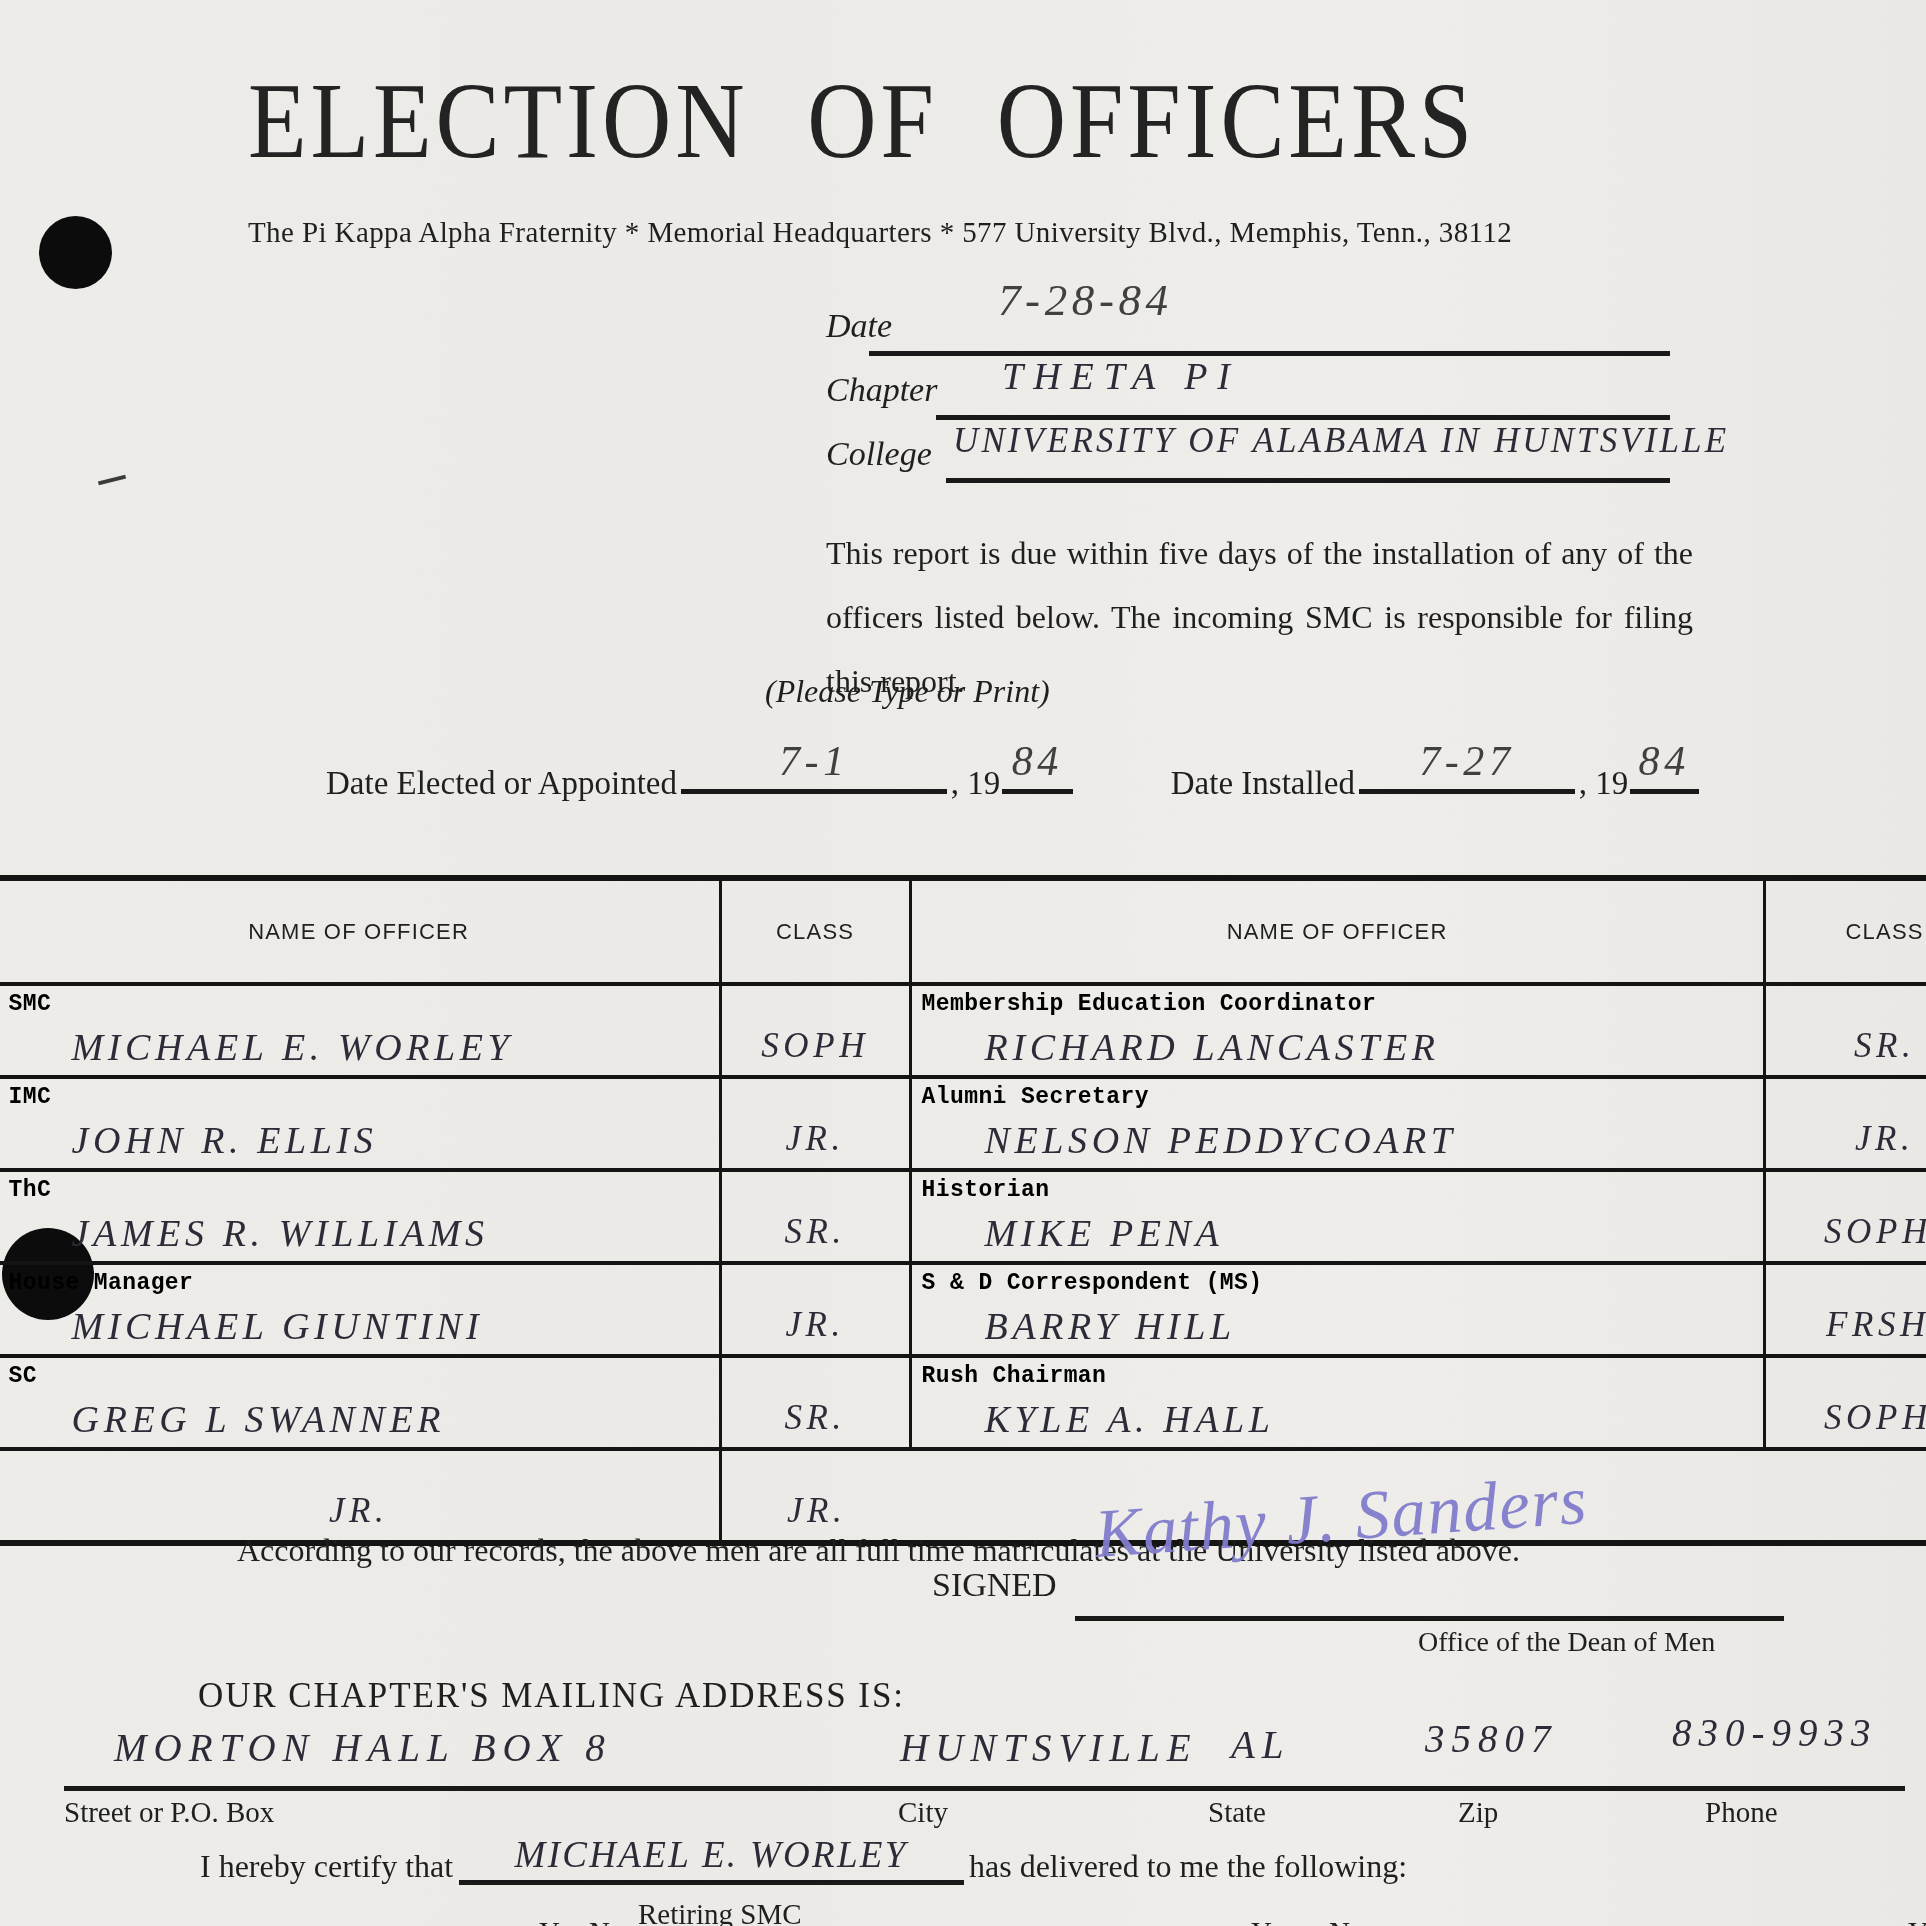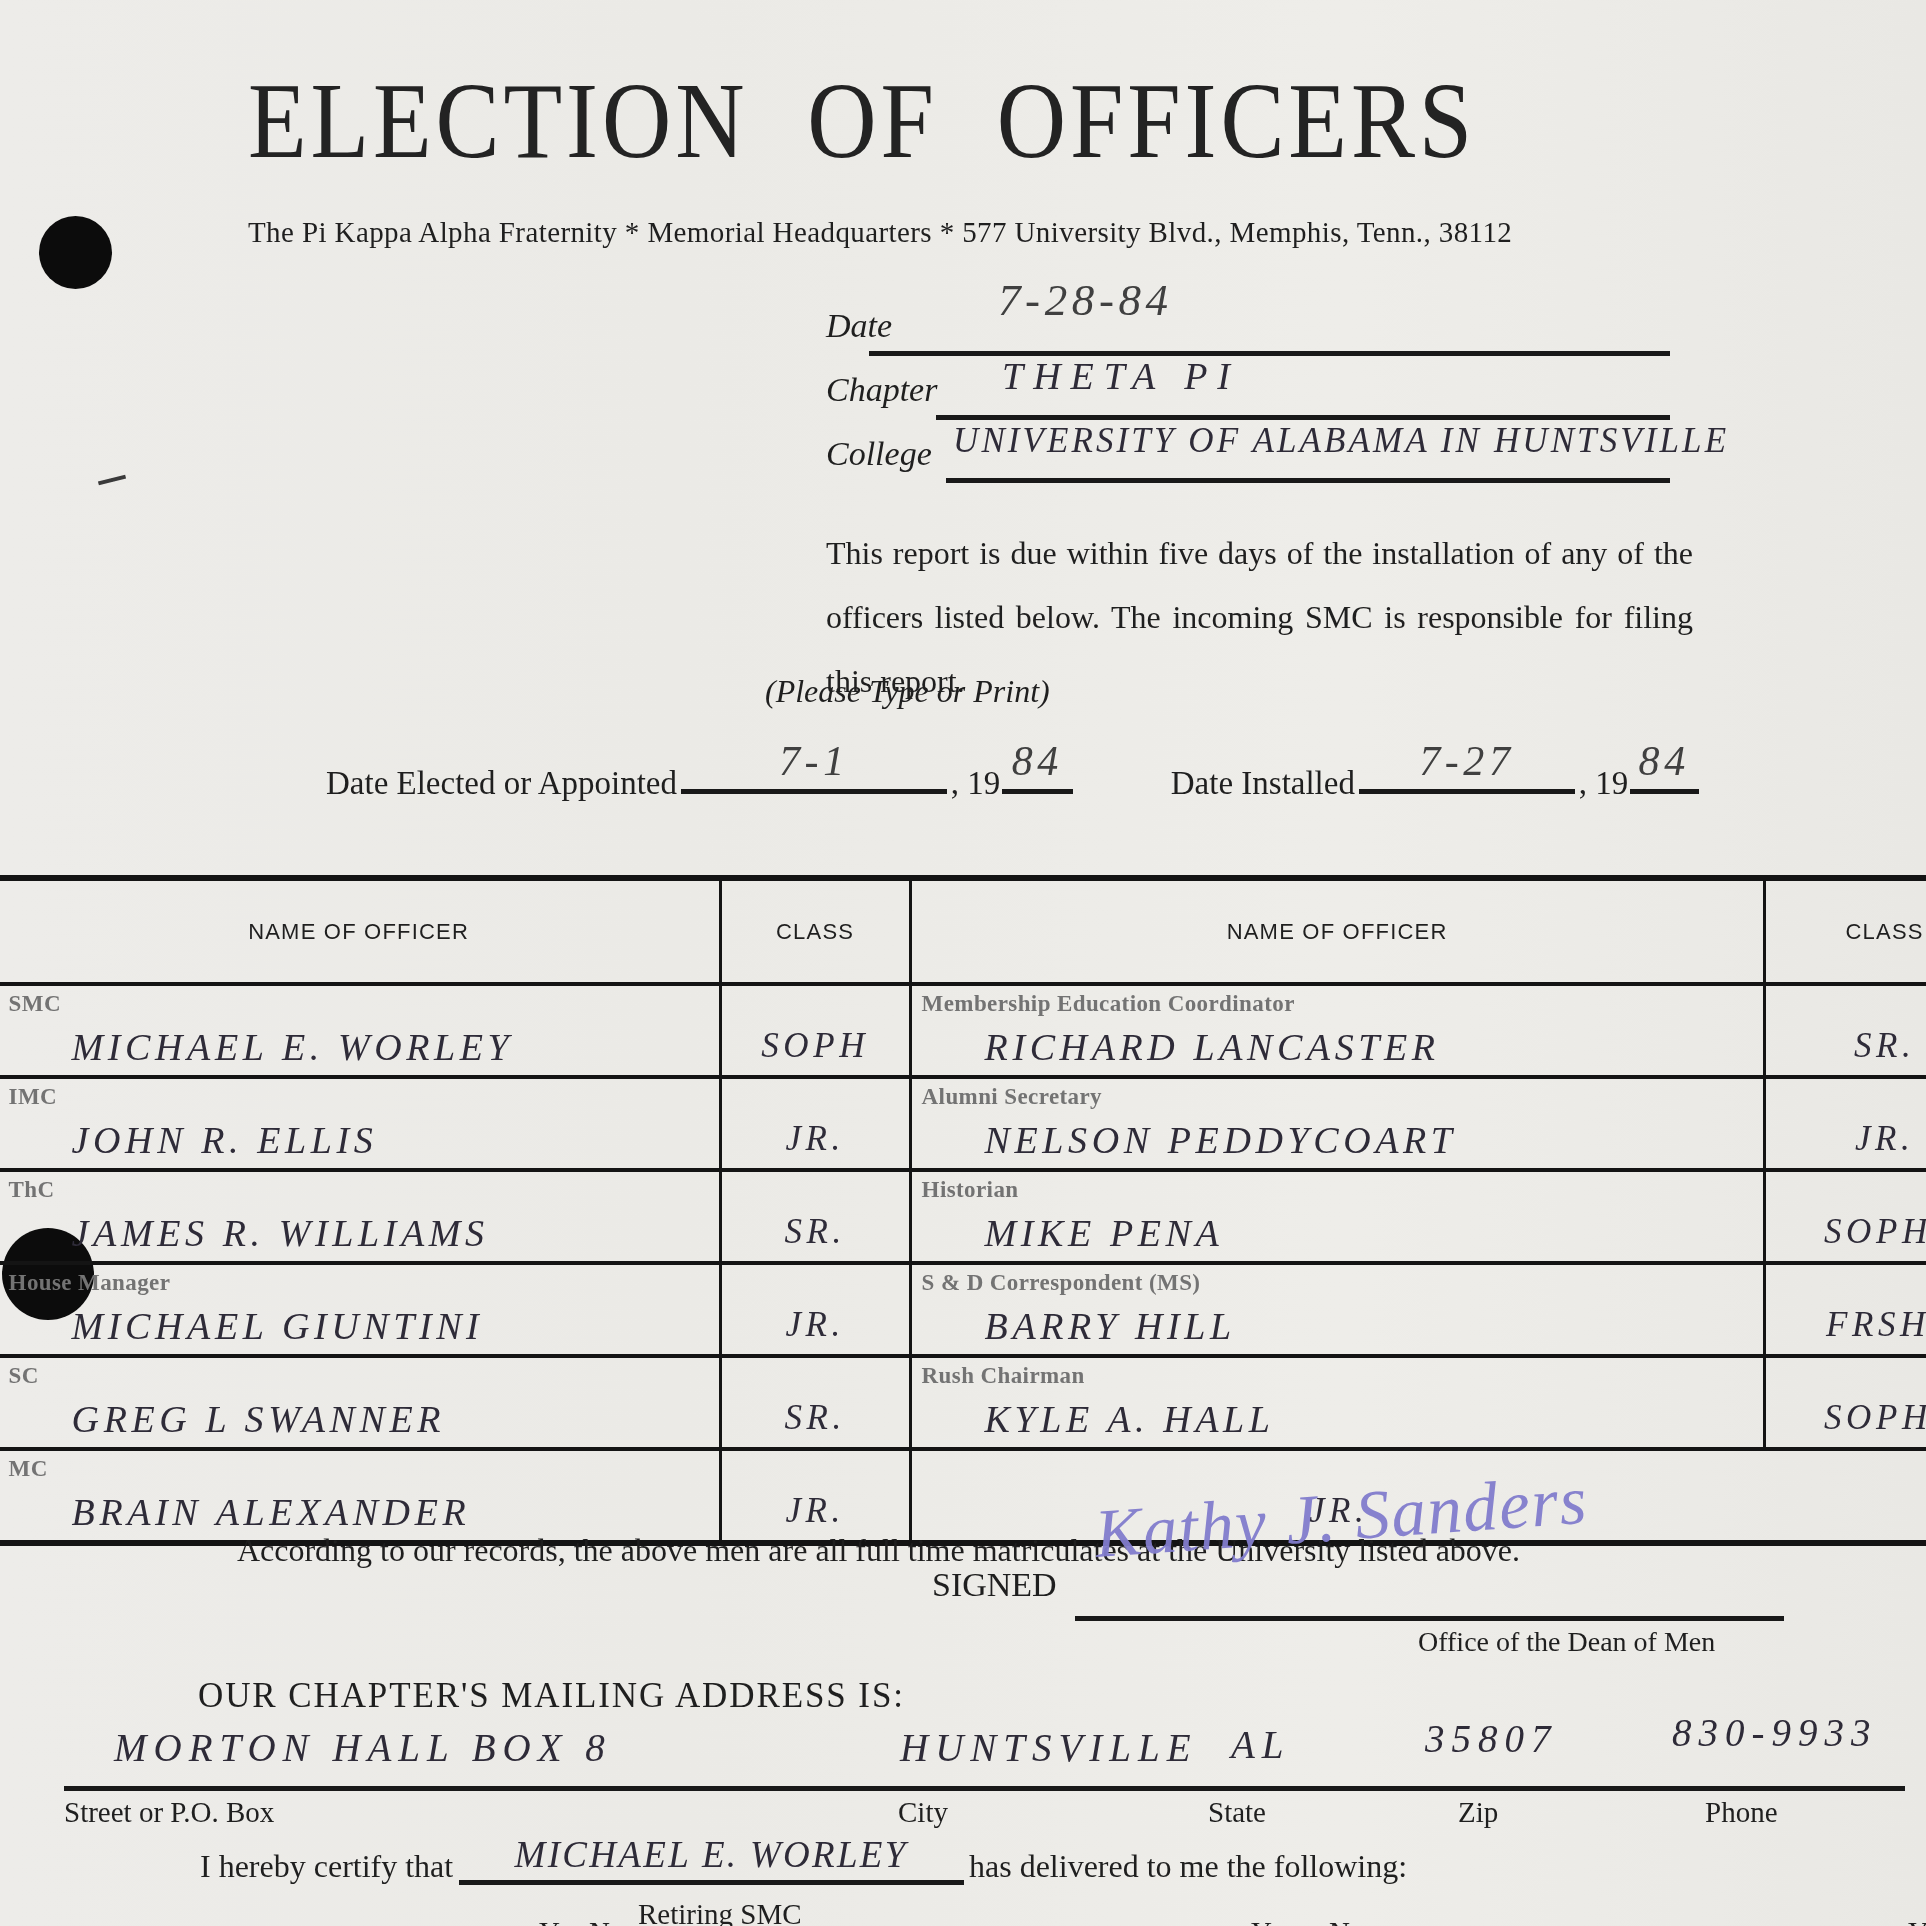--- a/index.html
+++ b/index.html
@@ -5,21 +5,21 @@
   html,body{margin:0;padding:0;}
   body{
     width:2012px;height:2605px;position:relative;overflow:hidden;
     background:linear-gradient(90deg,#edece9 0%,#ebeae6 35%,#eeede9 70%,#e9e8e4 100%);
     font-family:"Liberation Serif", serif;color:#1f1f1f;
   }
   body::after{content:"";position:absolute;right:0;top:0;width:17.3px;height:100%;
     background:linear-gradient(90deg,rgba(0,0,0,0),rgba(0,0,0,0.10));pointer-events:none;}
   .abs{position:absolute;}
   .nowrap{white-space:nowrap;}
-  .sans-bold{font-family:Liberation Serif, serif;font-weight:bold;color:#737373;}
+  .sans-bold{font-family:Liberation Mono, monospace;font-weight:bold;color:#000000;}
   .hw{font-family:"Liberation Serif", serif;font-style:italic;color:#2e2b38;
       text-transform:uppercase;letter-spacing:4.6px;white-space:nowrap;}
   .hw-blue{color:#404040;text-align:right;}
   .punch{position:absolute;background:#0c0c0c;border-radius:50%;}
   
   #page-title{left:248px;top:58px;font-size:96px;letter-spacing:3.9px;word-spacing:31px;
     transform:scaleY(1.12);transform-origin:top left;color:#232323;}
   #subtitle{left:248px;top:216px;font-size:29px;letter-spacing:0.4px;}
   
   .meta-label{font-style:italic;font-size:34px;}
@@ -183,24 +183,20 @@
       <span class="class-hw hw">Sr.</span>
     </div>
   <div class="ot-cell name-cell">
     <div class="office-title sans-bold">Rush Chairman</div>
     <div class="name-hw hw">Kyle A. Hall</div>
   </div>
   <div class="ot-cell class-cell lastcol">
       <span class="class-hw hw">Soph.</span>
     </div>
 
-  <div class="ot-cell name-cell lastrow">
-    <div class="office-title sans-bold">MC</div>
-    <div class="name-hw hw">Brain Alexander</div>
-  </div>
   <div class="ot-cell class-cell lastrow">
       <span class="class-hw hw">Jr.</span>
     </div>
   <div class="ot-cell class-cell lastcol lastrow">
       <span class="class-hw hw">Jr.</span>
     </div>
 </div>
 
 <div class="abs" id="according">According to our records, the above men are all full time matriculates at the University listed above.</div>
 <div class="abs" id="signed-label">SIGNED</div>

